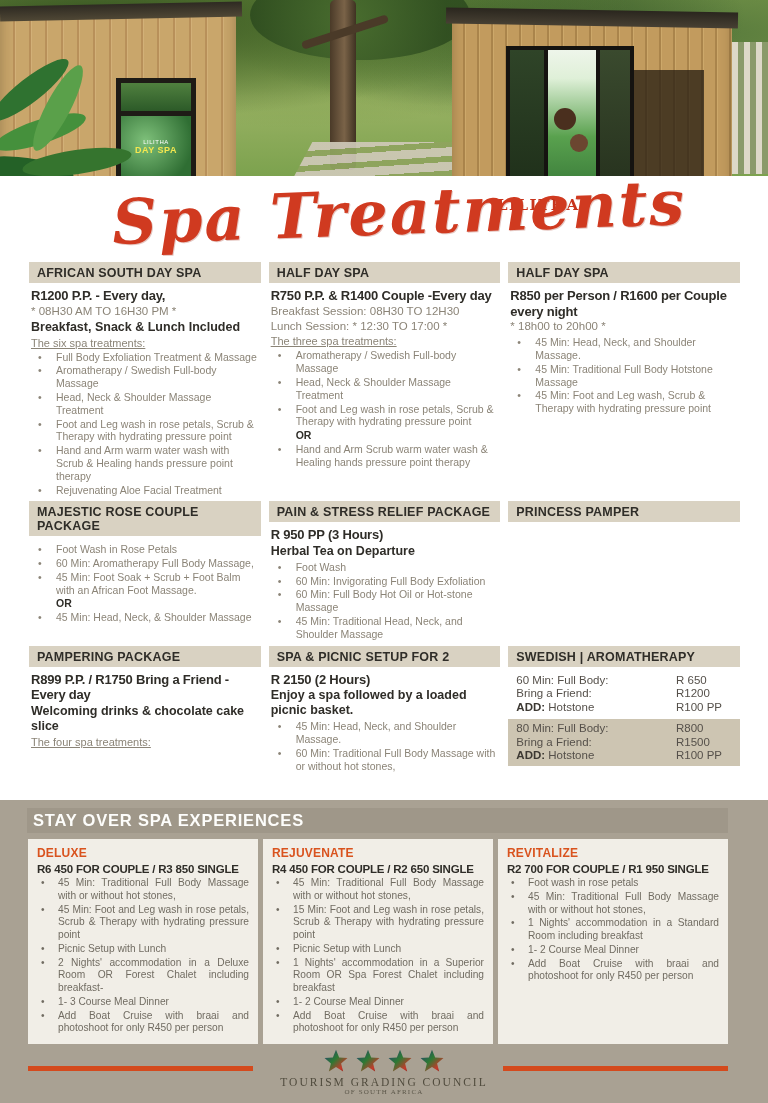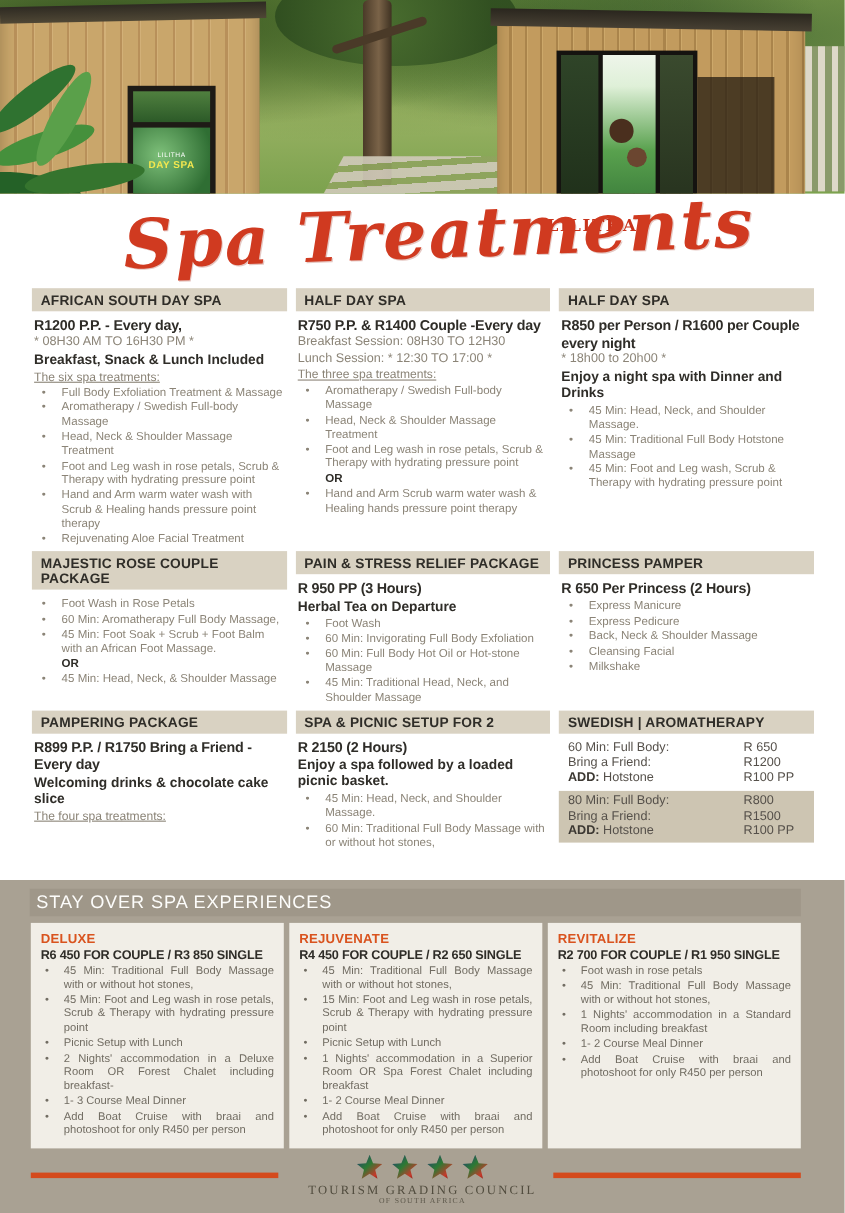--- a/index.html
+++ b/index.html
@@ -90,21 +90,21 @@
   
   .sw-row { padding:3px 6px 3px 8px; font-size:11.5px; color:#55504a; line-height:1.18; margin-bottom:2px; }
   .sw-row.shaded { background:#cdc5b2; }
   .sw-line { display:flex; }
   .sw-label { flex:1; }
   .sw-label b { color:#3c3832; }
   .sw-price { width:58px; flex:none; }
 
   
   .stayover { position:absolute; top:800px; left:0; width:768px; height:303px; background:#a9a193; }
-  .so-header { margin:8px 40px 0 27px; color:#fdfdfb; font-weight:normal; font-size:16.5px;
+  .so-header { margin:8px 40px 0 27px; color:#fdfdfb; font-weight:bold; font-size:16.5px;
     letter-spacing:.8px; padding:3px 6px; background:rgba(130,122,108,.25); }
   .so-cards { display:flex; gap:5px; padding:6px 40px 0 28px; align-items:stretch; }
   .so-card { flex:1; background:#f1eee7; padding:7px 9px 8px; min-height:168px; }
   .so-title { color:#d9531e; font-weight:bold; font-size:12px; letter-spacing:.2px; }
   .so-price { color:#2f2d28; font-weight:bold; font-size:11.5px; margin:3px 0 2px; letter-spacing:-.2px; }
   ul.so-blist { list-style:none; font-size:10.2px; color:#716c62; line-height:1.25; text-align:justify; }
   .so-blist li { position:relative; padding-left:21px; margin-bottom:1px; }
   .so-blist li::before { content:'•'; position:absolute; left:4px; }
 
   
@@ -197,21 +197,20 @@
             <li>Hand and Arm Scrub warm water wash &amp; Healing hands pressure point therapy</li>
           </ul>
         </div>
       </div>
 
       <div class="card">
         <div class="chdr">HALF DAY SPA</div>
         <div class="cbody">
           <div class="price">R850 per Person / R1600 per Couple every night</div>
           <div class="sub">* 18h00 to 20h00 *</div>
-          <div class="boldln">Enjoy a night spa with Dinner and Drinks</div>
           <ul class="blist">
             <li>45 Min: Head, Neck, and Shoulder Massage.</li>
             <li>45 Min: Traditional Full Body Hotstone Massage</li>
             <li>45 Min: Foot and Leg wash, Scrub &amp; Therapy with hydrating pressure point</li>
           </ul>
         </div>
       </div>
 
       <div class="card">
         <div class="chdr">MAJESTIC ROSE COUPLE PACKAGE</div>
@@ -235,30 +234,20 @@
             <li>Foot Wash</li>
             <li>60 Min: Invigorating Full Body Exfoliation</li>
             <li>60 Min: Full Body Hot Oil or Hot-stone Massage</li>
             <li>45 Min: Traditional Head, Neck, and Shoulder Massage</li>
           </ul>
         </div>
       </div>
 
       <div class="card">
         <div class="chdr">PRINCESS PAMPER</div>
-        <div class="cbody">
-          <div class="price">R 650 Per Princess (2 Hours)</div>
-          <ul class="blist">
-            <li>Express Manicure</li>
-            <li>Express Pedicure</li>
-            <li>Back, Neck &amp; Shoulder Massage</li>
-            <li>Cleansing Facial</li>
-            <li>Milkshake</li>
-          </ul>
-        </div>
       </div>
 
       <div class="card">
         <div class="chdr">PAMPERING PACKAGE</div>
         <div class="cbody">
           <div class="price">R899 P.P. / R1750 Bring a Friend - Every day</div>
           <div class="boldln">Welcoming drinks &amp; chocolate cake slice</div>
           <div class="tlabel">The four spa treatments:</div>
         </div>
       </div>

